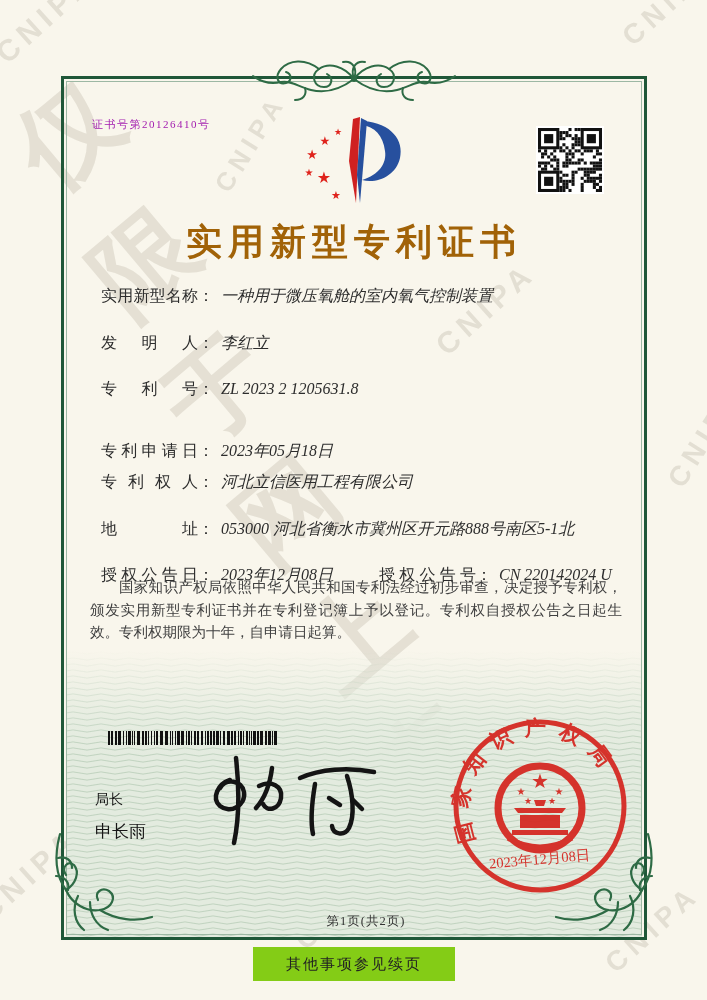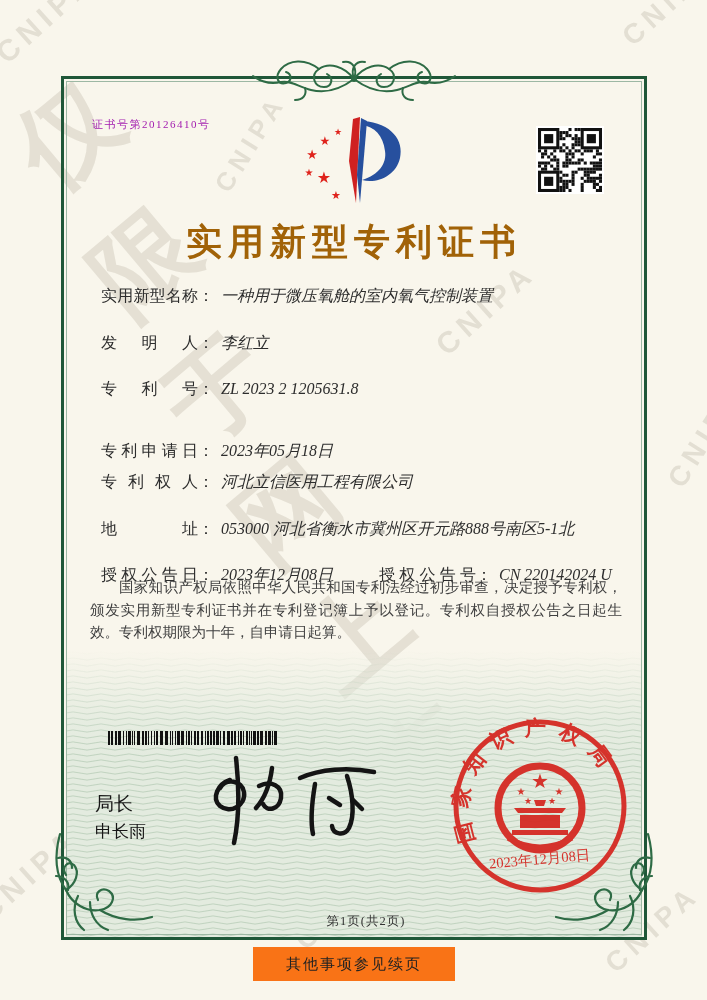--- a/index.html
+++ b/index.html
@@ -39,29 +39,29 @@
   .frow{position:absolute; left:0; white-space:nowrap;}
   .flabel{display:inline-block; width:97px; text-align:justify; text-align-last:justify; vertical-align:top;margin-left:11px;}
   .fcolon{display:inline-block;}
   .fvalue{display:inline-block; padding-left:7px;font-style:italic;}
   .fpair2{position:absolute; left:278px; top:0; white-space:nowrap;}
   .paras{position:absolute; left:90px; top:576px; width:532px; font-size:14.5px;
     line-height:22.5px; color:#404040; text-align:justify;}
   .paras p{margin:0 0 9px 0; text-indent:2em;}
   .barcode{position:absolute; left:108px; top:731px; width:172px; height:14px;}
   .sig-title{position:absolute; left:95px; top:791px; font-family:"Liberation Sans",sans-serif;
-    font-size:19px; color:#161616;}
+    font-size:14px; color:#161616;}
   .sig-name{position:absolute; left:95px; top:820px; font-family:"Liberation Sans",sans-serif;
     font-size:17px; color:#161616;}
   .signature{position:absolute; left:196px; top:750px; width:205px; height:98px;}
   .seal{position:absolute; left:450px; top:716px; width:180px; height:180px; z-index:6;}
   .page-indicator{position:absolute; left:61px; top:913px; width:586px; text-align:center;
     font-size:12.5px; color:#333; letter-spacing:1px;margin-left:12px;}
   .cont-box{position:absolute; left:253px; top:947px; width:202px; height:34px; z-index:5;
-    background:#f97316; text-align:center; line-height:34px; font-size:15px;
+    background:#84cc16; text-align:center; line-height:34px; font-size:15px;
     letter-spacing:2px; color:#222;}
 </style>
 </head>
 <body>
 
 <div class="page">
 
   <div class="wm-layer">
       <div class="wm wm-cn" style="left: 20px; top: 68px; font-size: 100px; transform: rotate(-40deg);">仅</div>
       <div class="wm wm-cn" style="left: 96px; top: 196px; font-size: 100px; transform: rotate(-40deg);">限</div>

